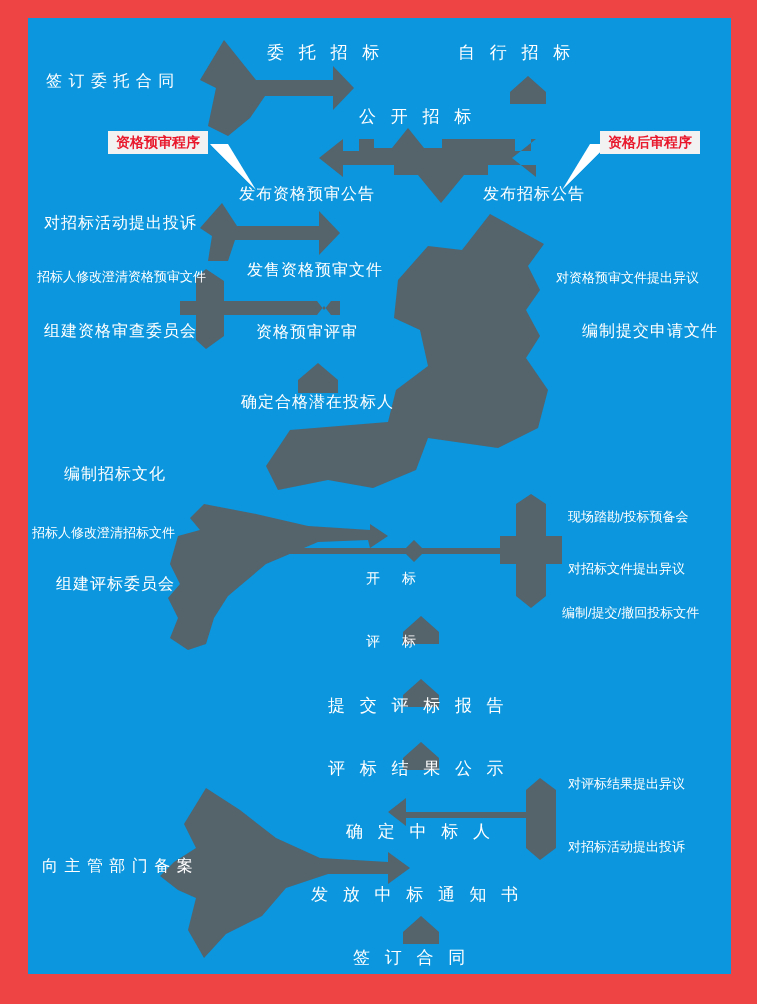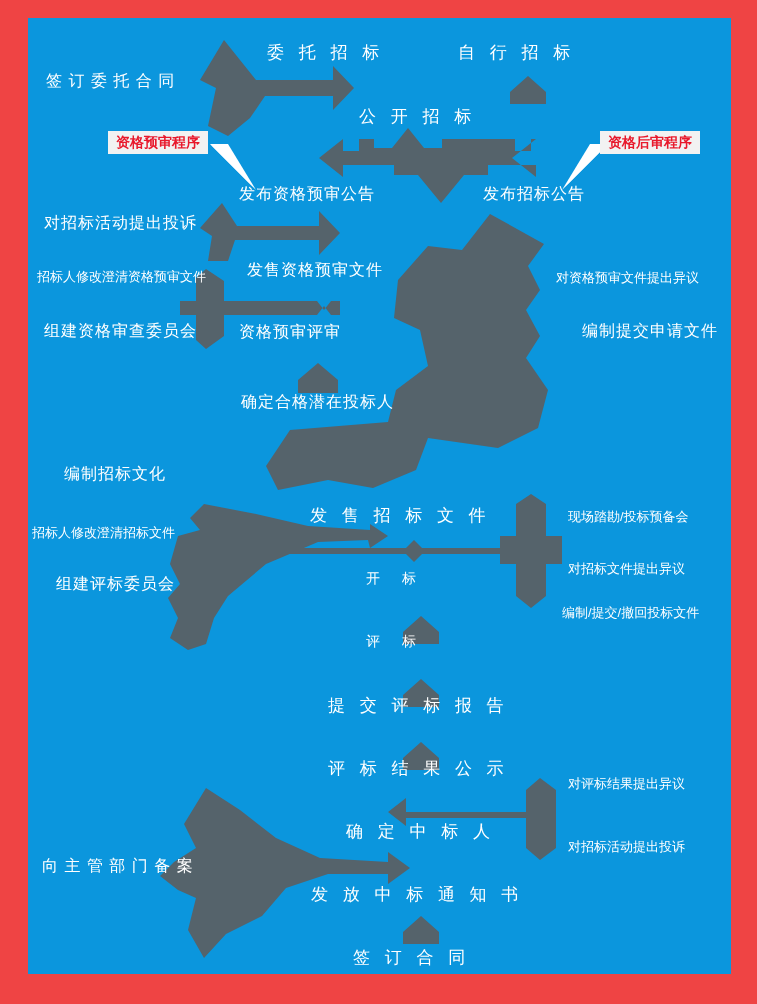--- a/index.html
+++ b/index.html
@@ -91,23 +91,22 @@
         <path d="M393,898 L411,914 L411,926 L375,926 L375,914 Z"></path>
       </g>
     </svg>
 
     <div class="lbl center" style="left:239px;top:26px;">委 托 招 标</div>
     <div class="lbl center" style="left:430px;top:26px;">自 行 招 标</div>
     <div class="lbl center" style="left:331px;top:90px;">公 开 招 标</div>
     <div class="lbl side" style="left:199px;top:168px;">发布资格预审公告</div>
     <div class="lbl side" style="left:443px;top:168px;">发布招标公告</div>
     <div class="lbl side" style="left:207px;top:244px;">发售资格预审文件</div>
-    <div class="lbl side" style="left:199px;top:306px;text-align:right;">资格预审评审</div>
+    <div class="lbl side" style="left:216px;top:306px;text-align:right;">资格预审评审</div>
     <div class="lbl side" style="left:201px;top:376px;">确定合格潜在投标人</div>
-    <div class="lbl center" style="left:282px;top:489px;">发 售 招 标 文 件</div>
     <div class="lbl wide" style="left:338px;top:553px;">开          标</div>
     <div class="lbl wide" style="left:338px;top:616px;">评          标</div>
     <div class="lbl center" style="left:300px;top:679px;">提 交 评 标 报 告</div>
     <div class="lbl center" style="left:300px;top:742px;">评 标 结 果 公 示</div>
     <div class="lbl center" style="left:318px;top:805px;">确 定 中 标 人</div>
     <div class="lbl center" style="left:283px;top:868px;">发 放 中 标 通 知 书</div>
     <div class="lbl center" style="left:325px;top:931px;">签 订 合 同</div>
 
     <div class="lbl side" style="left:6px;top:55px;">签 订 委 托 合 同</div>
     <div class="lbl side" style="left:4px;top:197px;">对招标活动提出投诉</div>

